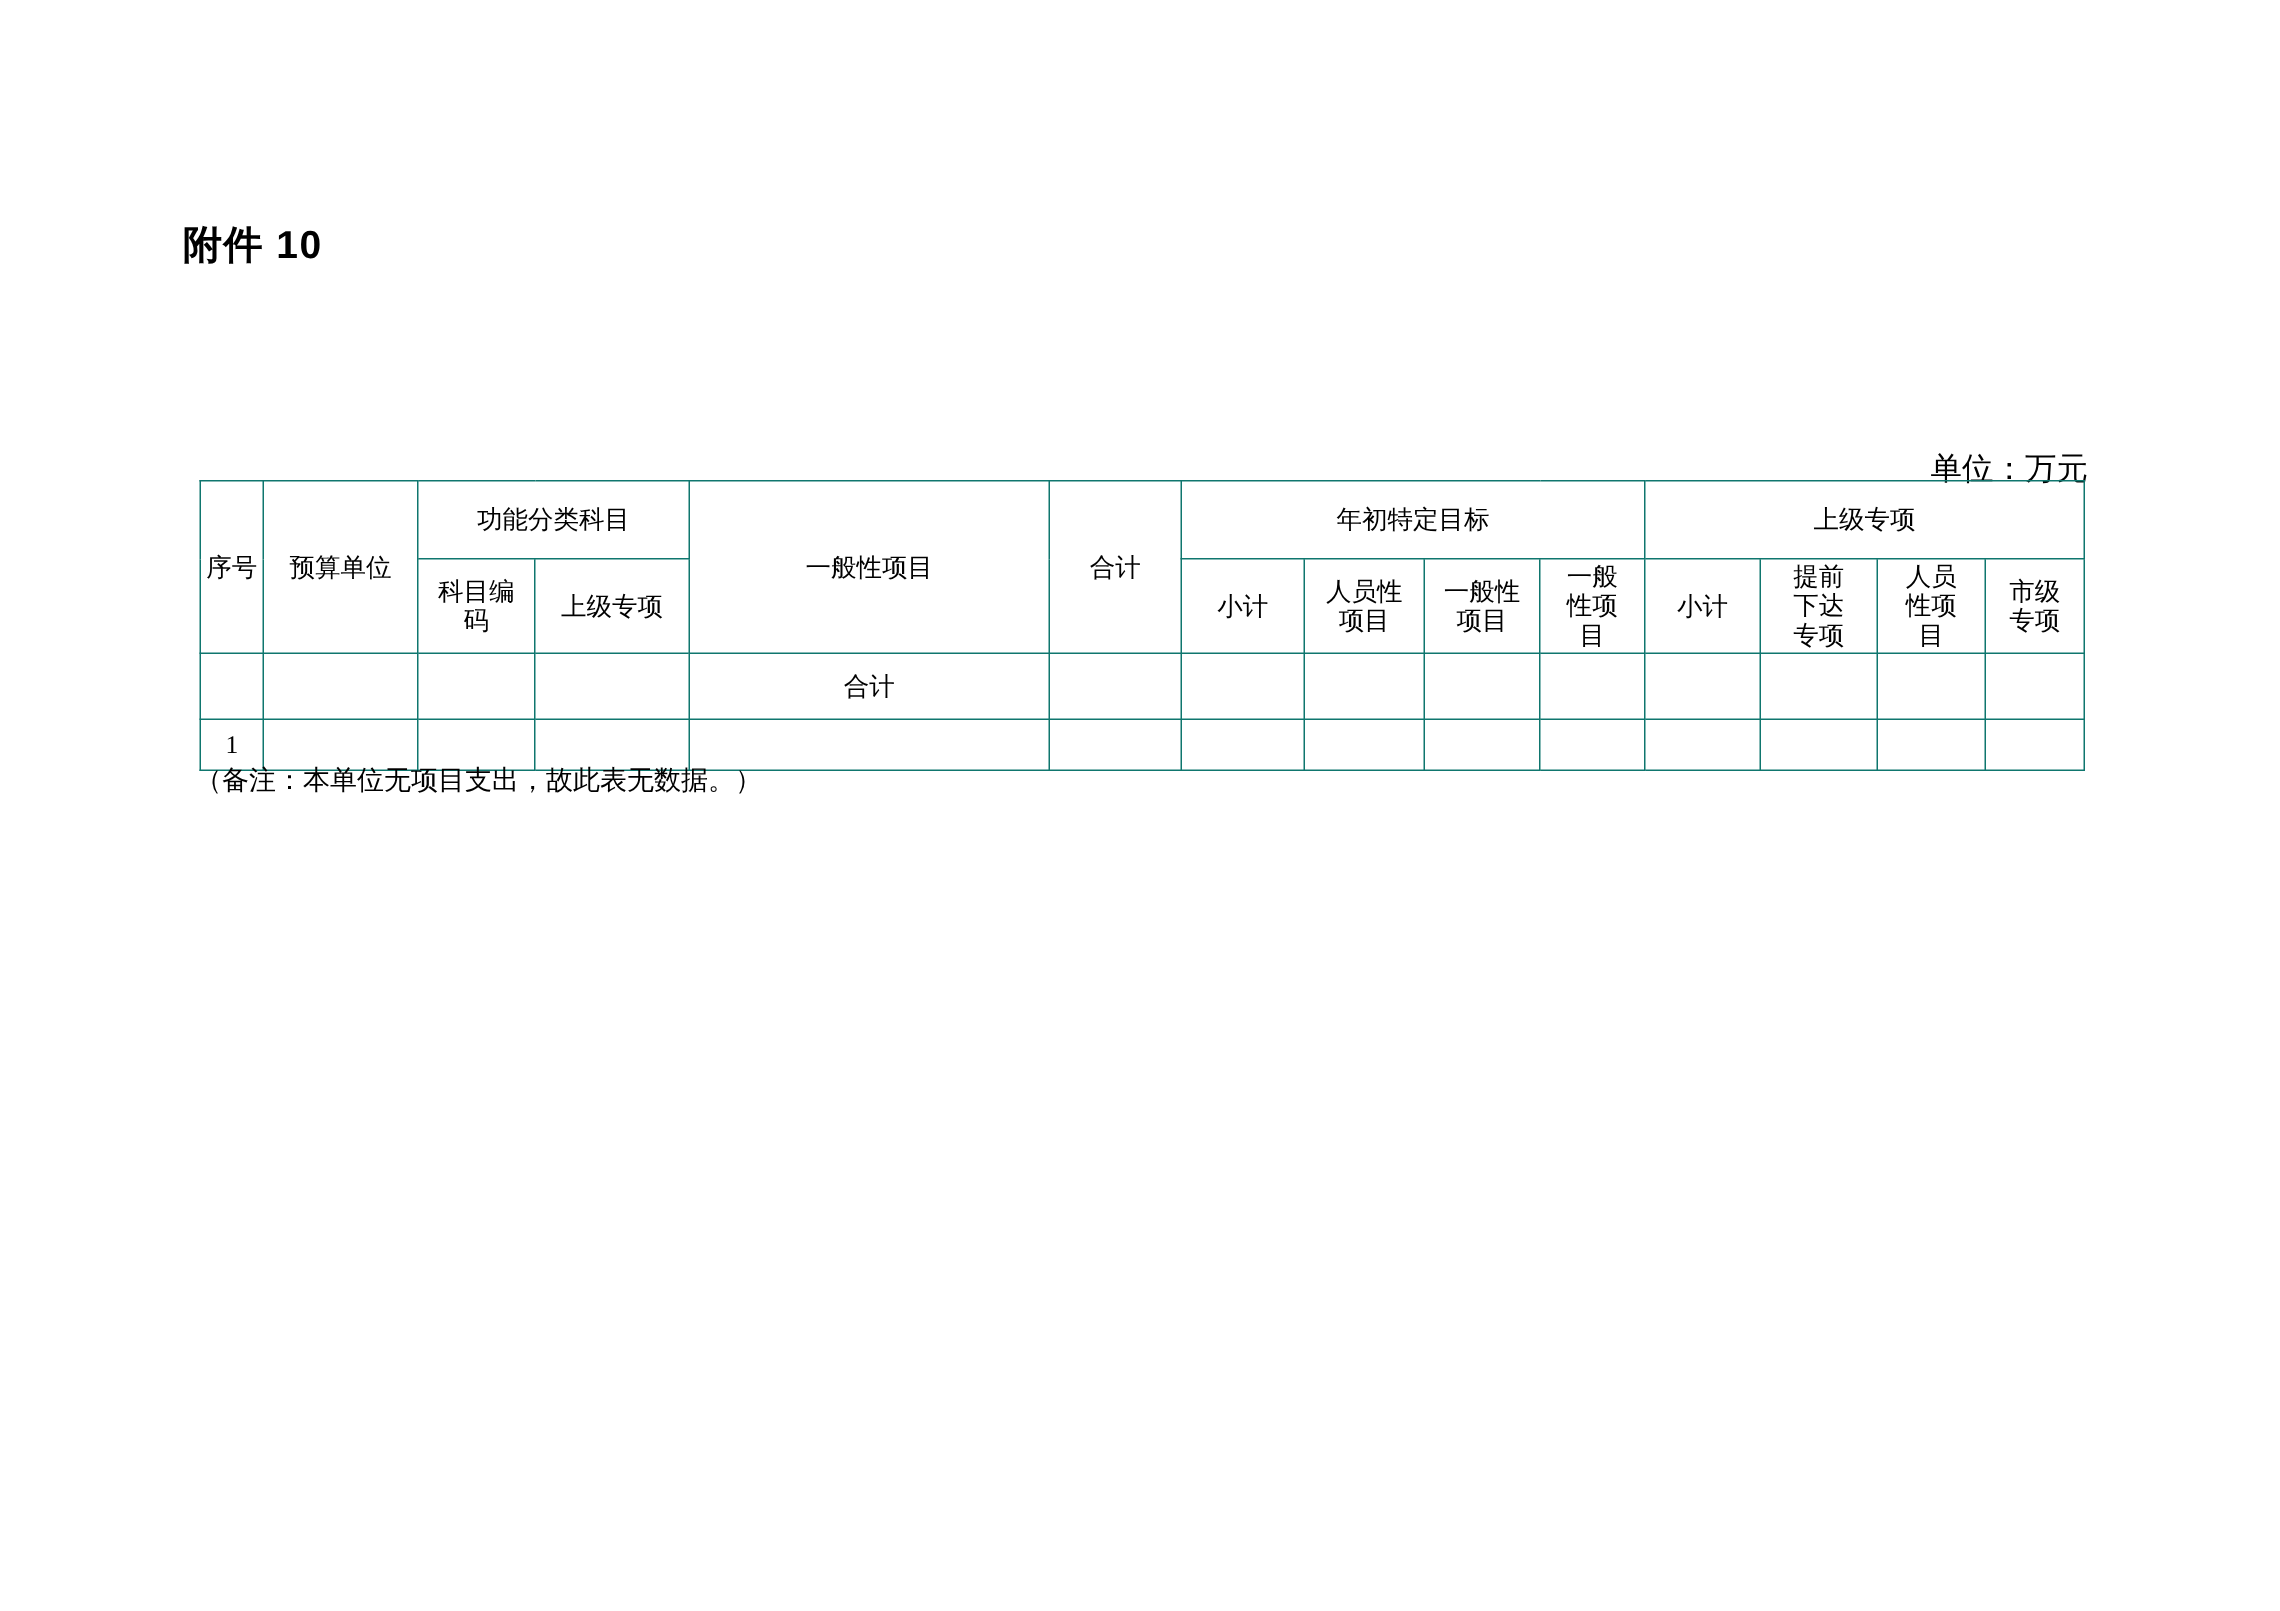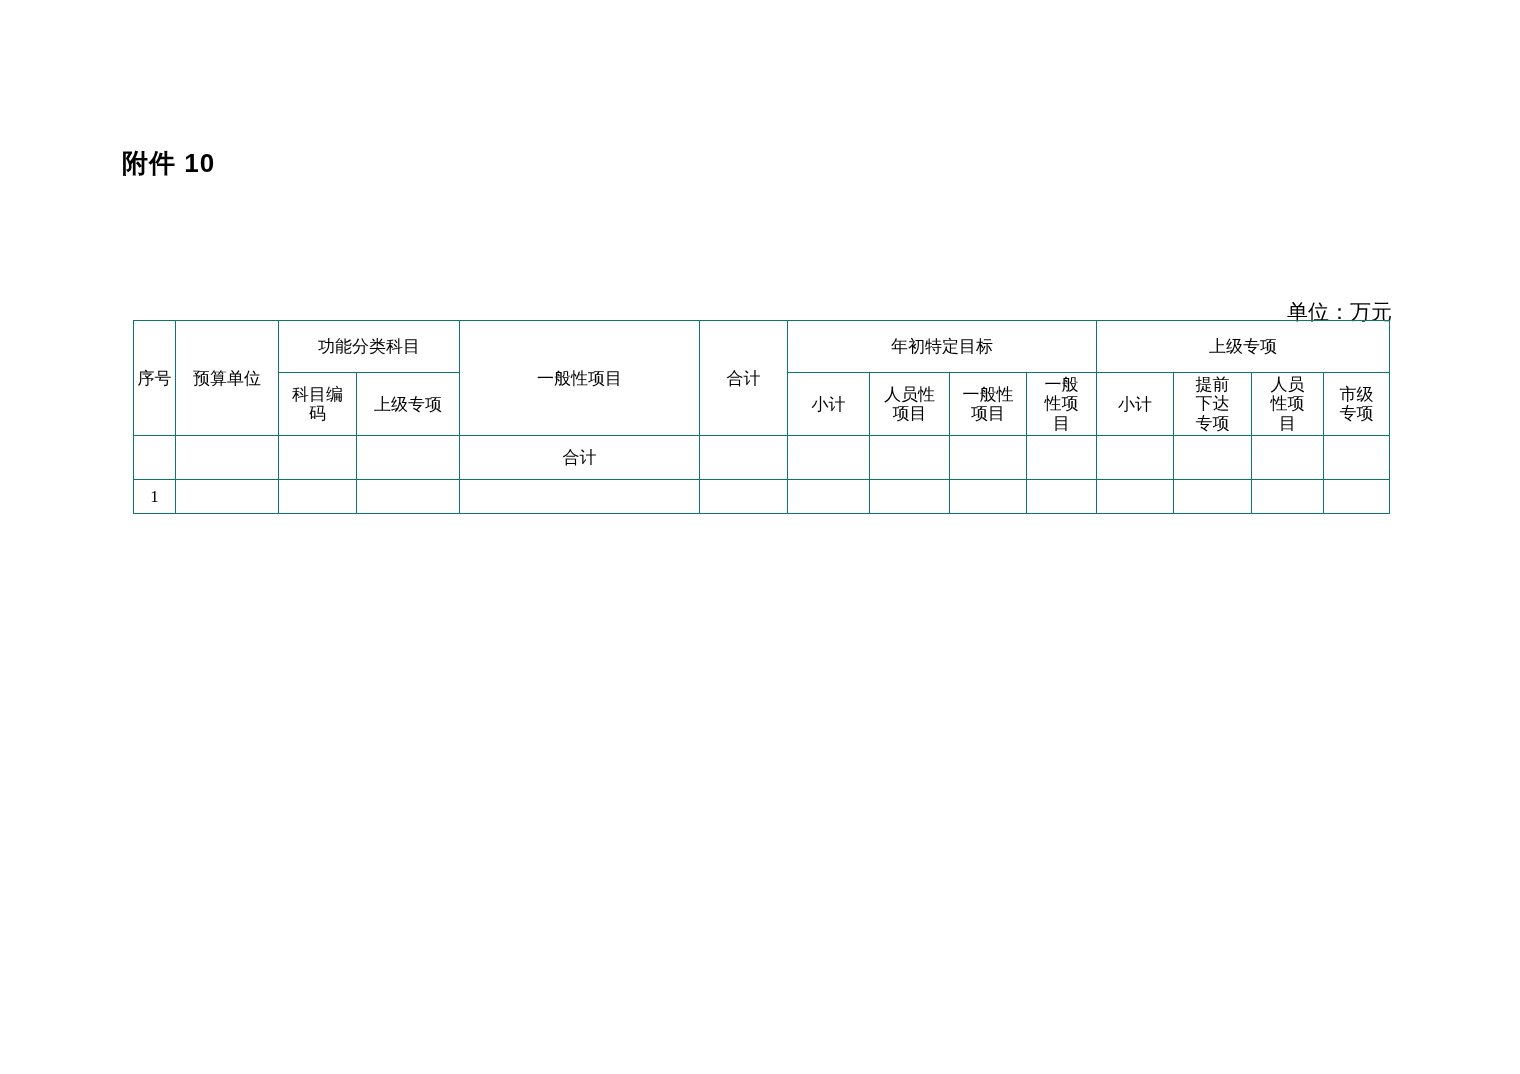--- a/index.html
+++ b/index.html
@@ -168,15 +168,16 @@
         <td></td>
         <td></td>
         <td></td>
         <td></td>
         <td></td>
         <td></td>
       </tr>
     </tbody>
   </table>
 
+  <div class="note">（备注：本单位无项目支出，故此表无数据。）</div>
 
 
 </div>
 
 </body></html>

